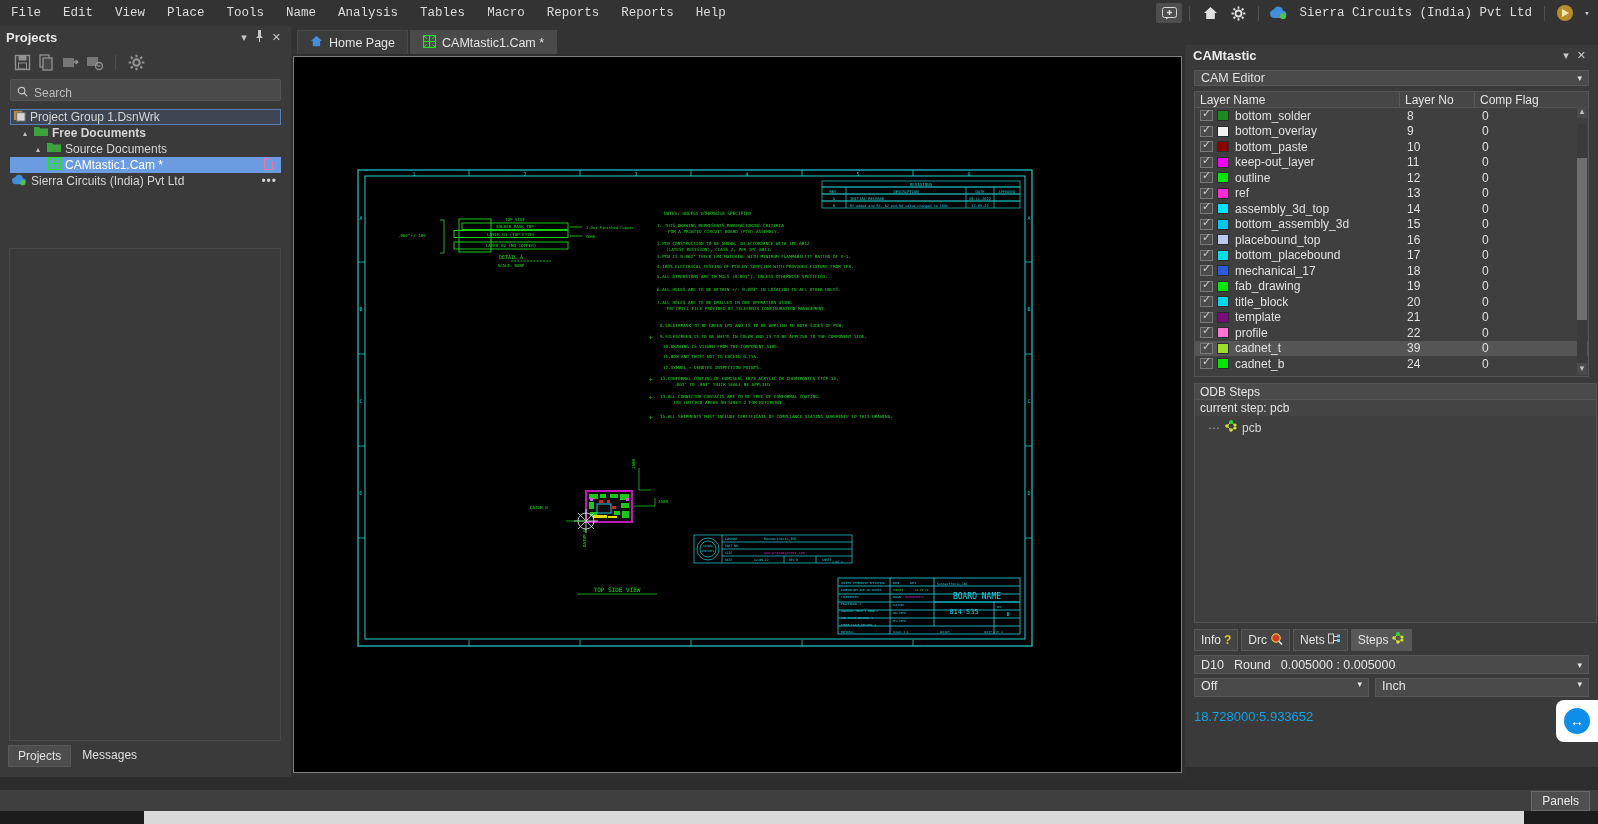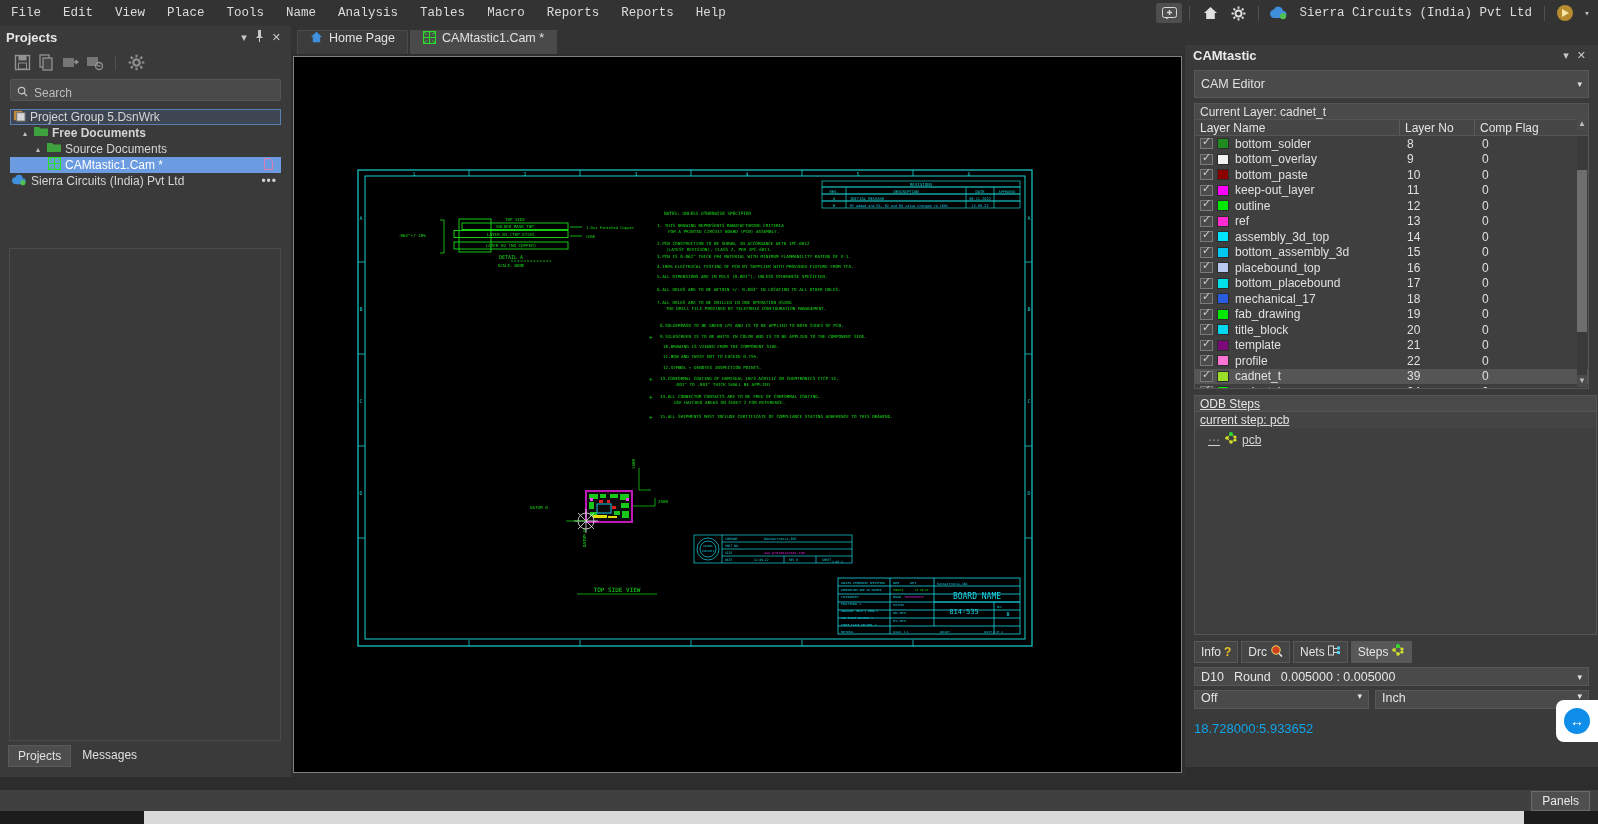--- a/index.html
+++ b/index.html
@@ -83,21 +83,21 @@
     padding: 3px 9px; font-size: 12px; color: #e0e0e0; background: #3a3a3a;
   }
   .ltab.active { background: #4d4d4d; border: 1px solid #5a5a5a; }
 
   
   .tabstrip {
     position: absolute; left: 291px; top: 26px; width: 1307px; height: 28px;
     background: #333333; display: flex; align-items: flex-end; padding-left: 6px;
   }
   .doctab {
-    display: flex; gap: 6px; height: 24px;
+    display: flex; align-items: center; gap: 6px; height: 24px;
     padding: 0 12px; font-size: 12.5px; color: #e2e2e2; background: #3c3c3c;
     border: 1px solid #4a4a4a; border-bottom: none; margin-right: 2px;
   }
   .doctab.active { background: #4a4a4a; }
 
   
   .canvas-outer {
     position: absolute; left: 291px; top: 54px; width: 895px; height: 723px;
     background: #2f2f2f; padding: 2px 4px 4px 2px;
   }
@@ -109,21 +109,21 @@
 
   
   .right-panel {
     position: absolute; right: 0; top: 45px; width: 413px; height: 722px;
     background: #3a3a3a;
   }
   .rp-titlebar { height: 21px; display: flex; align-items: center; padding: 0 8px; }
   .rp-title { font-size: 13px; font-weight: bold; color: #eaeaea; flex: 1; }
 
   .combo {
-    margin: 4px 9px 0 9px; height: 28px; background: #4a4a4a; border: 1px solid #585858;
+    margin: 4px 9px 0 9px; height: 16px; background: #4a4a4a; border: 1px solid #585858;
     display: flex; align-items: center; padding: 0 6px; font-size: 12.5px; color: #e0e0e0;
   }
   .combo .caret { margin-left: auto; font-size: 9px; }
 
   .layer-box {
     margin: 5px 9px 0 9px; border: 1px solid #555; background: #3f3f3f;
     height: 286px; position: relative; overflow: hidden;
   }
   .cur-layer {
     height: 16px; background: #4a4a4a; font-size: 12px; color: #e0e0e0;
@@ -157,21 +157,21 @@
   .vscroll {
     position: absolute; right: 1px; top: 32px; bottom: 13px; width: 10px; background: #3a3a3a;
   }
   .vthumb { position: absolute; left: 0; top: 34px; width: 10px; height: 162px; background: #6e6e6e; }
   .scroll-arrow {
     position: absolute; right: 1px; width: 10px; height: 12px; background: #4a4a4a;
     color: #bbb; font-size: 8px; text-align: center; line-height: 12px;
   }
 
   .odb-box {
-    margin: 6px 1px 0 9px; border: 1px solid #555; text-decoration: underline;
+    margin: 6px 1px 0 9px; border: 1px solid #555;
   }
   .odb-head {
     height: 16px; background: #4a4a4a; font-size: 12px; padding: 1px 5px; color: #e6e6e6;
     border-bottom: 1px solid #555;
   }
   .odb-cur { height: 16px; background: #444; font-size: 12px; padding: 1px 5px; color: #e2e2e2;}
   .odb-body { height: 206px; background: #3f3f3f; padding: 4px 5px; }
   .odb-item { display: flex; align-items: center; gap: 4px; font-size: 12px; padding-left: 8px; }
 
   .rtabs { margin: 6px 9px 0 9px; display: flex; gap: 3px; }
@@ -342,21 +342,21 @@
     </div>
 
     <div class="tree">
       <div class="tree-row sel-outline">
         <span>
           <svg width="13" height="13" viewBox="0 0 14 14">
               <rect x="1" y="2" width="9" height="10" fill="#c08b3b"></rect>
               <rect x="4" y="4" width="9" height="9" fill="#d7d7d7" stroke="#6c6c6c"></rect>
             </svg>
         </span>
-        <span>Project Group 5.DsnWrk</span>
+        <span>Project Group 1.DsnWrk</span>
       </div>
 
       <div class="tree-row" style="padding-left:10px">
         <span class="tw-arrow">▴</span>
         <span>
           <svg width="14" height="11" viewBox="0 0 14 11">
               <path d="M0 1h5l1.5 1.5H14V10H0z" fill="#3ea33e"></path>
             </svg>
         </span>
         <span class="bold">Free Documents</span>
@@ -664,21 +664,20 @@
       <div class="panel-ctl">▾</div>
       <div class="panel-ctl">✕</div>
     </div>
 
     <div class="combo">
       <span>CAM Editor</span>
       <span class="caret">▾</span>
     </div>
 
     <div class="layer-box">
-      <div class="cur-layer">Current Layer: cadnet_t</div>
       <div class="lhead">
         <div class="c-name">Layer Name</div>
         <div class="c-no">Layer No</div>
         <div class="c-flag">Comp Flag</div>
       </div>
       <div id="layer-rows">
           <div class="lrow">
             <span class="chk"></span>
             <span class="swatch" style="background: rgb(31, 138, 31);"></span>
             <span class="lname">bottom_solder</span>

